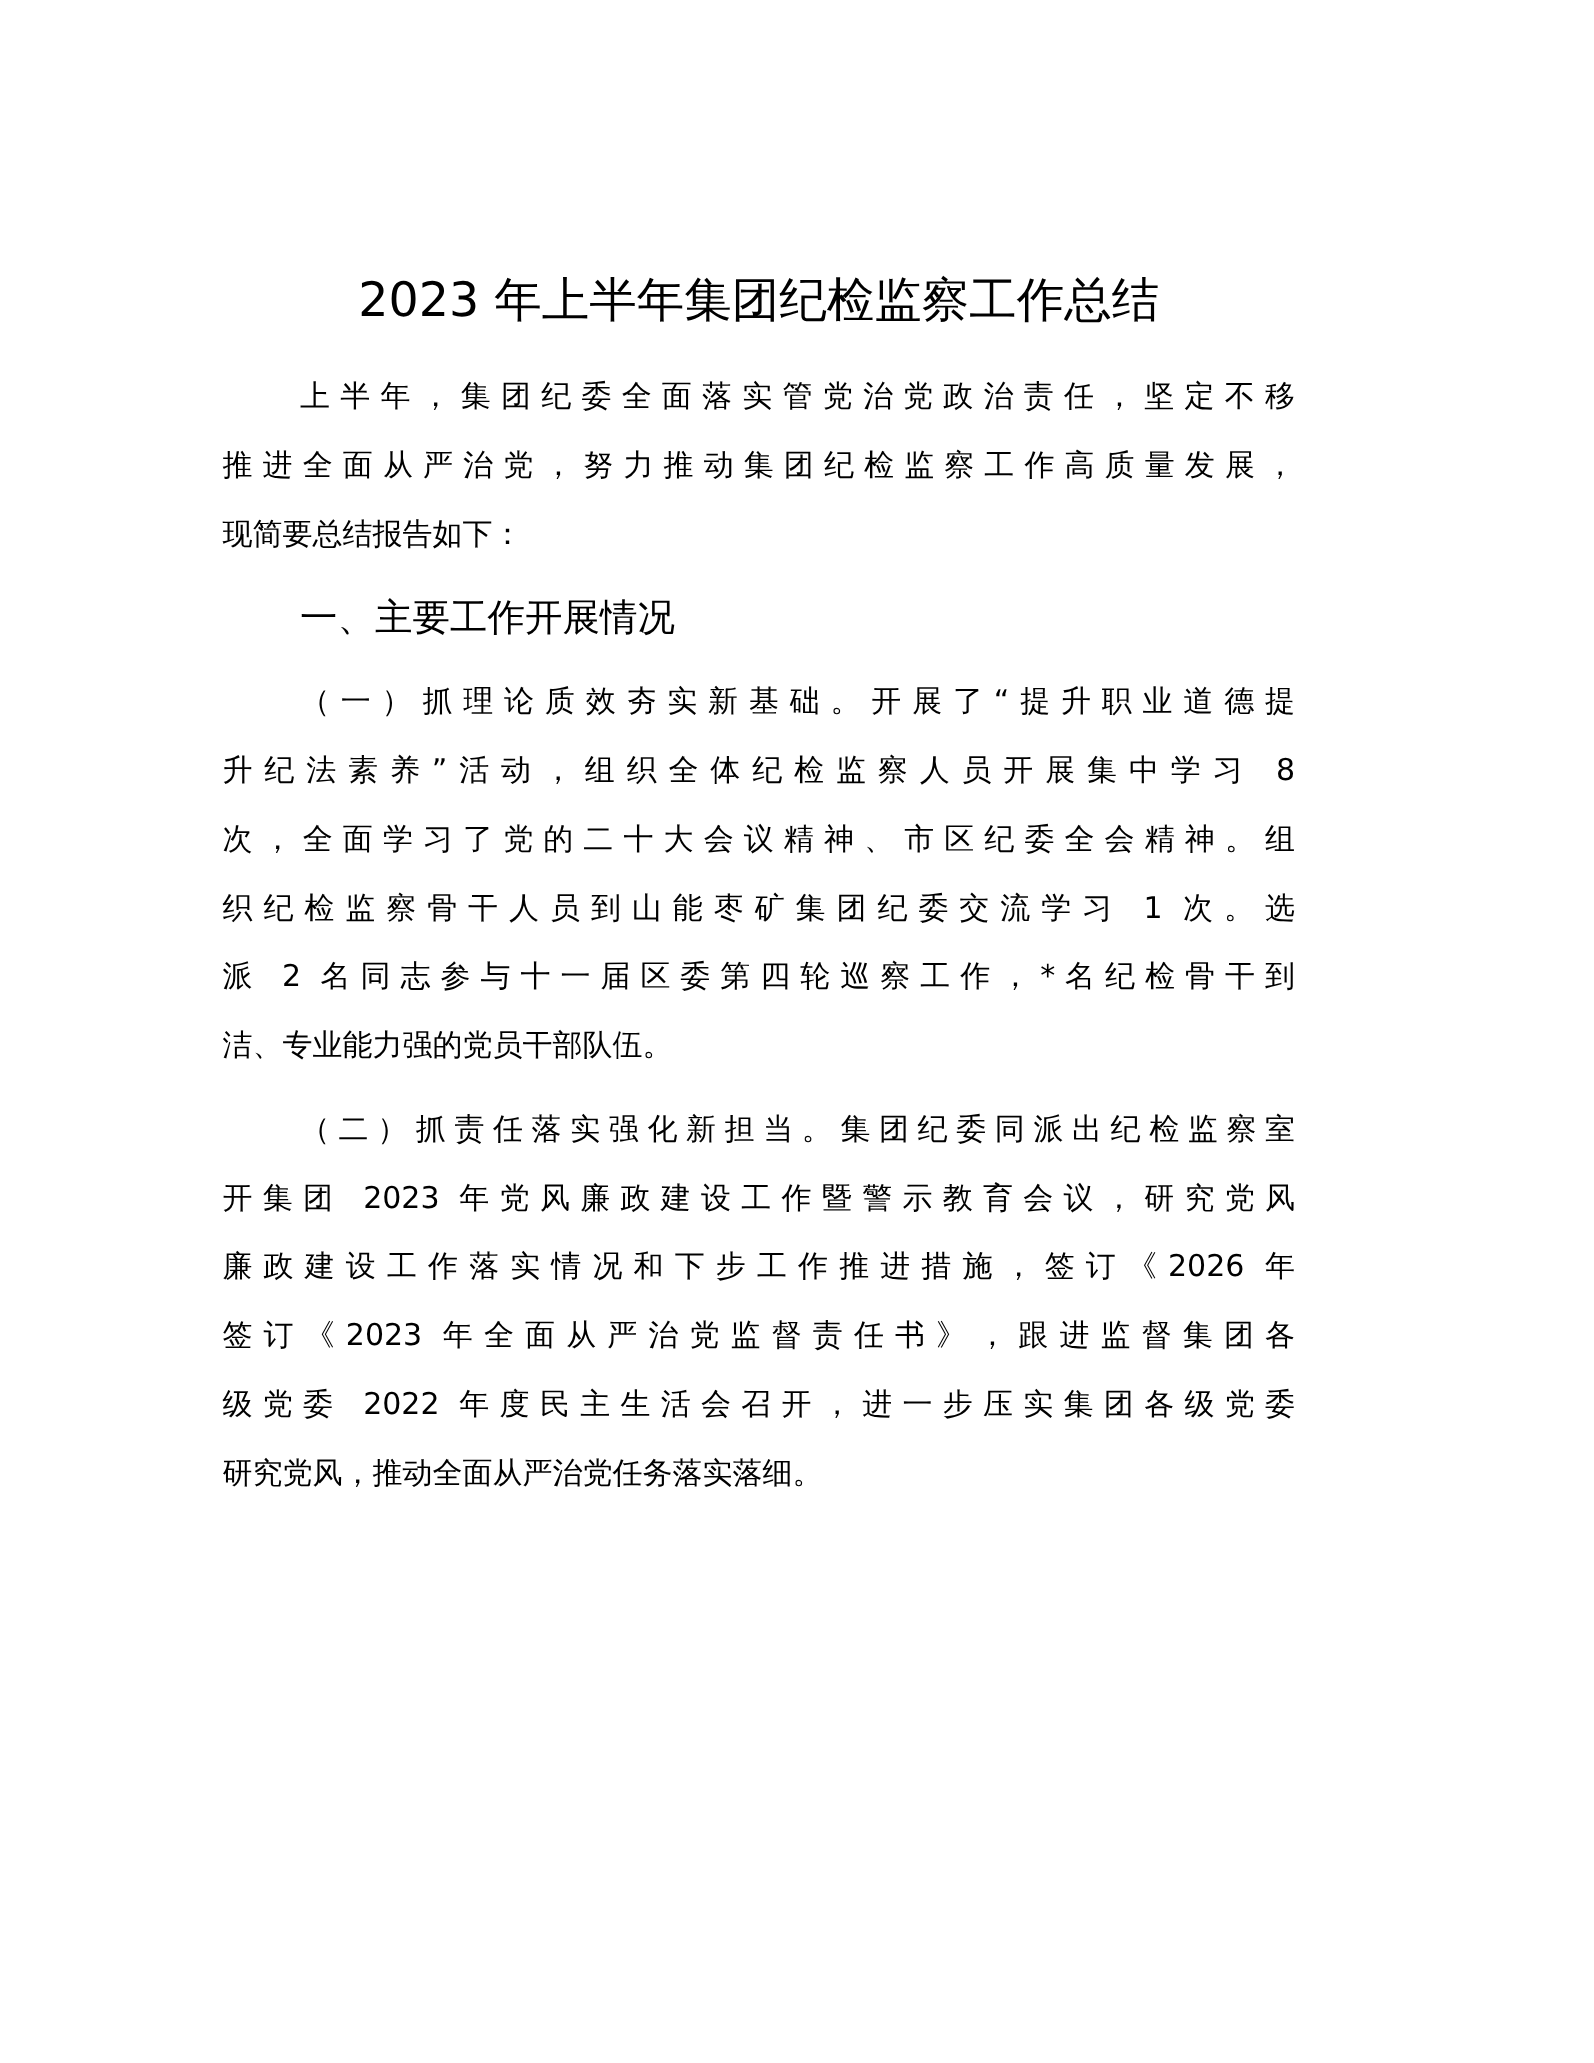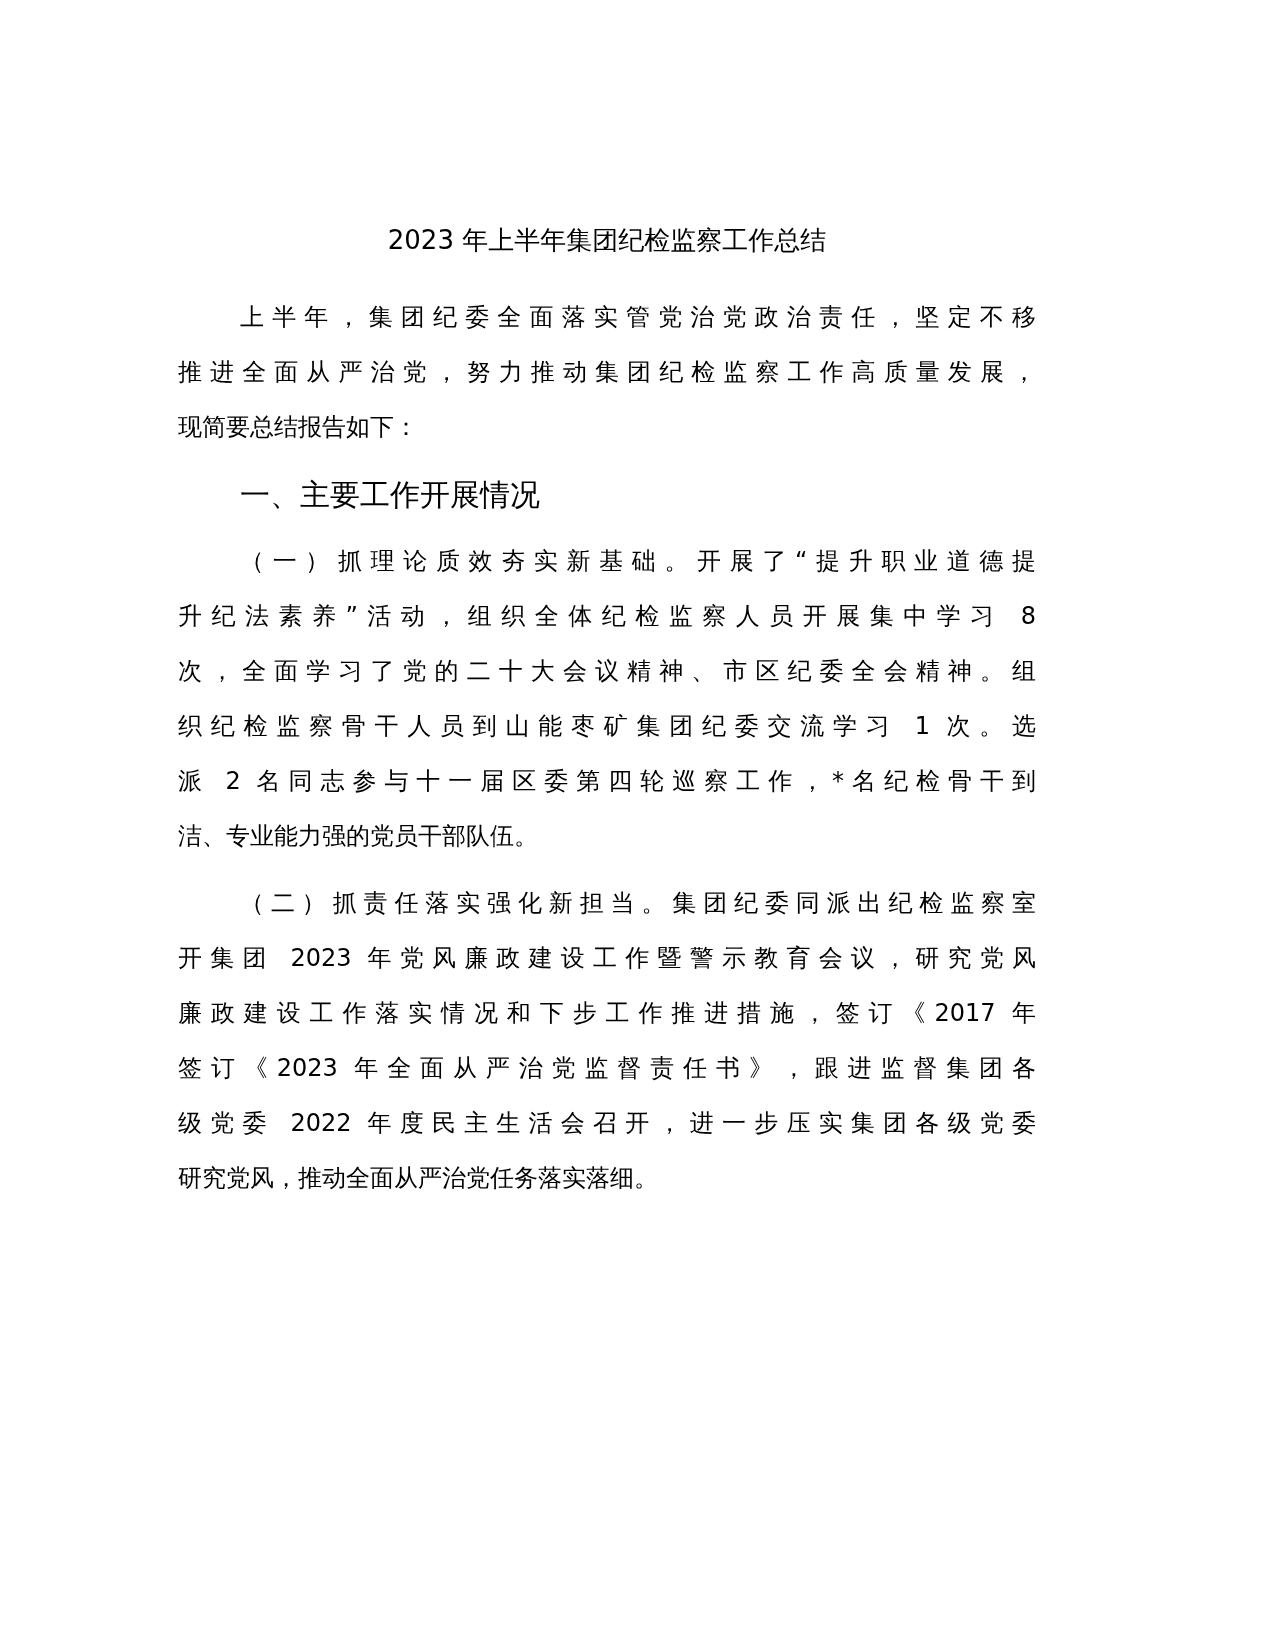--- a/index.html
+++ b/index.html
@@ -16,21 +16,21 @@
       color: #000000;
     }
     .page {
       position: absolute;
       left: 178px;
       top: 210px;
       width: 858px;
     }
     .doc-title {
       text-align: center;
-      font-size: 26px;
+      font-size: 38px;
       line-height: 60px;
       height: 60px;
       margin: 0 0 20px 0;
       font-weight: normal;
       letter-spacing: 0px;
       white-space: nowrap;
     }
     .para {
       font-size: 24px;
       line-height: 55px;
@@ -89,18 +89,18 @@
     <span class="line">织纪检监察骨干人员到山能枣矿集团纪委交流学习 1 次。选</span>
     <span class="line">派 2 名同志参与十一届区委第四轮巡察工作，*名纪检骨干到</span>
     <span class="line last">洁、专业能力强的党员干部队伍。</span>
   </div>
 
   <div class="gap"></div>
 
   <div class="para">
     <span class="line first">（二）抓责任落实强化新担当。集团纪委同派出纪检监察室</span>
     <span class="line">开集团 2023 年党风廉政建设工作暨警示教育会议，研究党风</span>
-    <span class="line">廉政建设工作落实情况和下步工作推进措施，签订《2017 年</span>
+    <span class="line">廉政建设工作落实情况和下步工作推进措施，签订《2026 年</span>
     <span class="line">签订《2023 年全面从严治党监督责任书》，跟进监督集团各</span>
     <span class="line">级党委 2022 年度民主生活会召开，进一步压实集团各级党委</span>
     <span class="line last">研究党风，推动全面从严治党任务落实落细。</span>
   </div>
 </div>
 
 </body></html>

